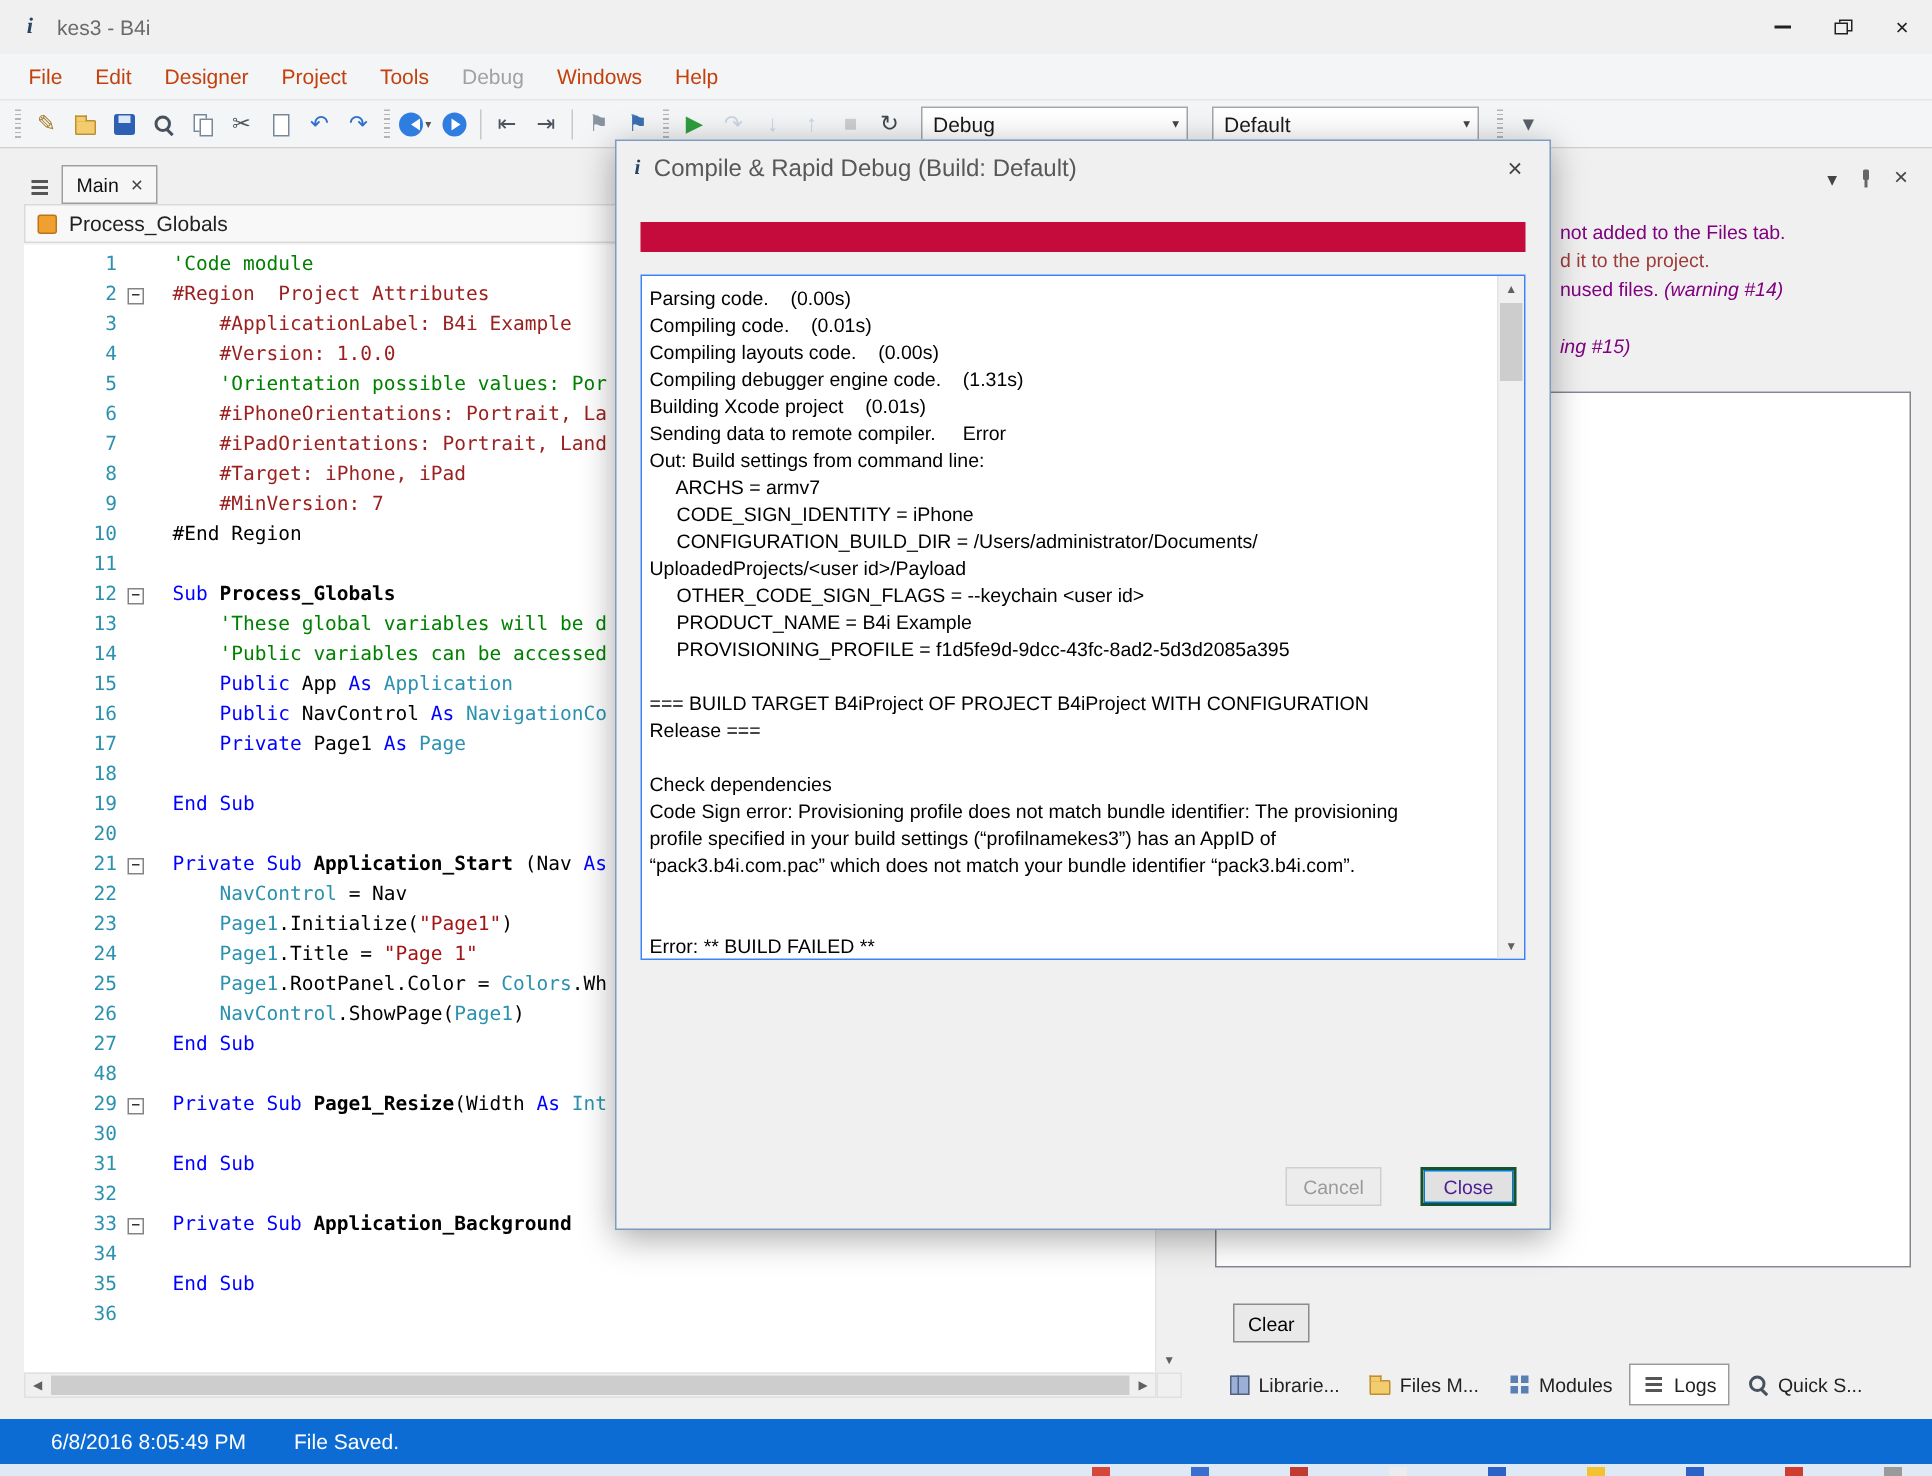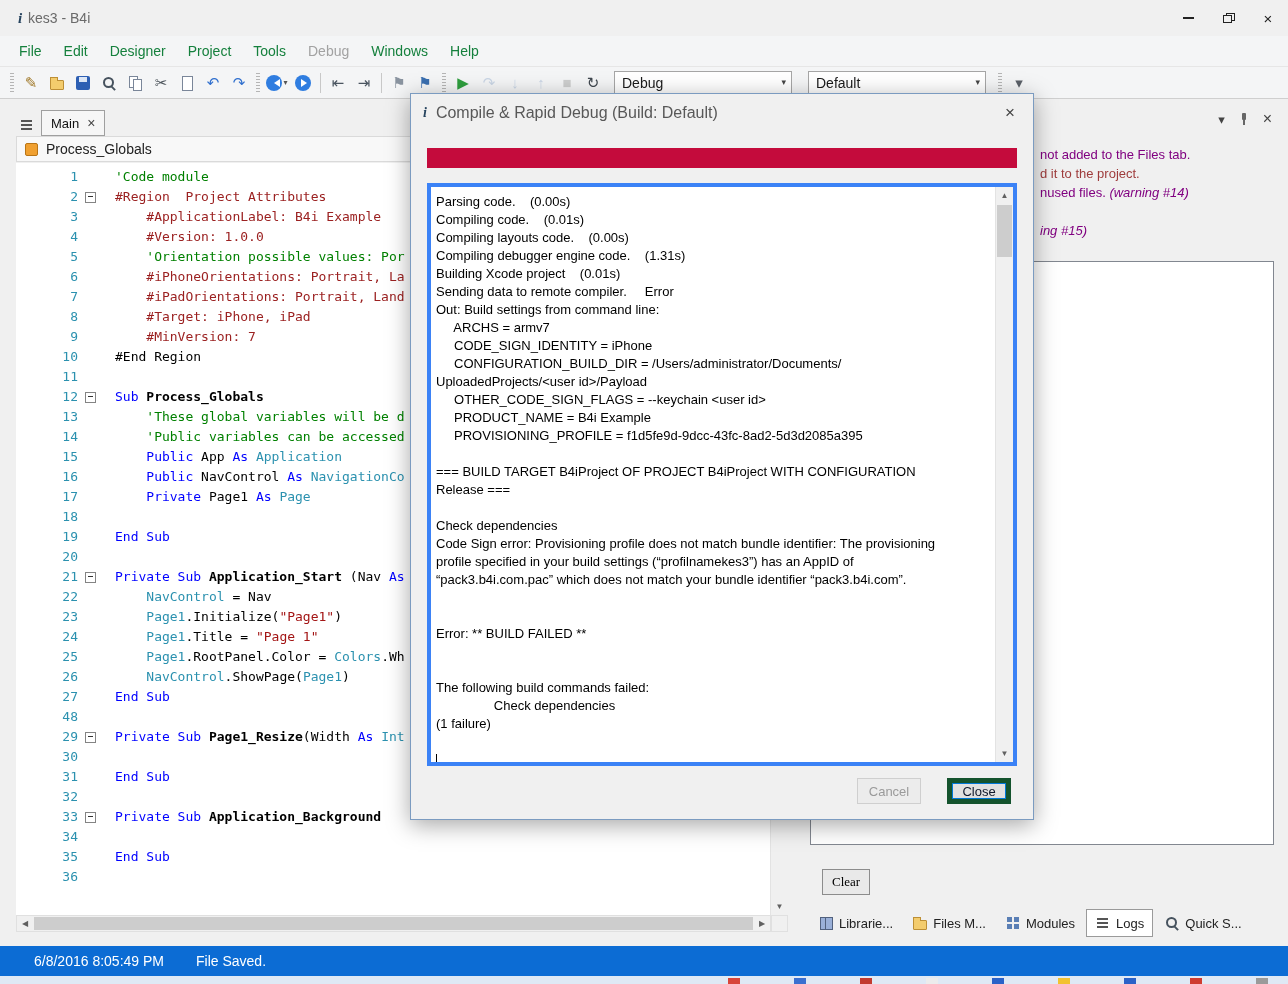--- a/index.html
+++ b/index.html
@@ -1,31 +1,31 @@
 <!DOCTYPE html>
 <html><head>
 <meta charset="utf-8">
 <style>
   html,body{margin:0;padding:0;background:#6d6d6d;font-family:"Liberation Sans",sans-serif;}
   .window{position:relative;width:1288px;height:984px;background:#f0f0f0;overflow:hidden;font-family:"Liberation Sans",sans-serif;color:#1a1a1a;}
 
   
   .titlebar{position:absolute;left:0;top:0;width:100%;height:36px;background:#f0f0f0;display:flex;align-items:center;padding-left:12px;box-sizing:border-box;}
   .app-ico{font:italic bold 15px "Liberation Serif",serif;color:#27445f;width:16px;text-align:center;}
-  .win-title{font-size:14px;color:#6a6a6a;}
+  .win-title{margin-left:10px;font-size:14px;color:#6a6a6a;}
   .win-controls{margin-left:auto;display:flex;height:100%;}
   .wc{width:40px;height:100%;display:flex;align-items:center;justify-content:center;color:#222;font-size:15px;}
   .wc-min{width:11px;height:2px;background:#222;}
   .wc-max{position:relative;width:11px;height:10px;}
   .wc-max::after{content:"";position:absolute;left:3px;top:0;width:7px;height:6px;border:1px solid #222;}
   .wc-max::before{content:"";position:absolute;left:0;bottom:0;width:7px;height:6px;border:1px solid #222;background:#f0f0f0;z-index:1;}
 
   
   .menubar{position:absolute;left:0;top:36px;width:100%;height:30px;display:flex;align-items:center;padding-left:8px;box-sizing:border-box;background:#f4f5f6;}
-  .menu-item{padding:5px 11px;font-size:14px;color:#15803d;}
+  .menu-item{padding:5px 11px;font-size:14px;color:#c2410c;}
   .menu-item.disabled{color:#a2a2a2;}
 
   
   .toolbar{position:absolute;left:0;top:66px;width:100%;height:33px;background:#f4f5f6;border-top:1px solid #e6e6e6;border-bottom:1px solid #cfcfcf;display:flex;align-items:center;padding:0 6px;box-sizing:border-box;}
   .tb-handle{width:4px;height:20px;margin:0 4px;background-image:repeating-linear-gradient(to bottom,#b5b5b5 0 1px,transparent 1px 3px);}
   .tb-sep{width:1px;height:20px;background:#c8c8c8;margin:0 4px;}
   .tb-btn{width:26px;height:24px;display:flex;align-items:center;justify-content:center;flex:none;}
   .tb-btn.disabled{opacity:.5;}
   .tb-glyph{font-size:15px;line-height:1;}
   .tb-dd{font-size:8px;color:#555;margin-left:1px;}
@@ -95,48 +95,48 @@
   .sb-corner{position:absolute;right:8px;top:816px;width:17px;height:17px;background:#f0f0f0;border:1px solid #e0e0e0;box-sizing:border-box;}
 
   
   .rp-toolbar{position:absolute;top:12px;right:16px;display:flex;gap:11px;align-items:center;}
   .rp-ico{font-size:13px;color:#444;line-height:1;}
   .warnings{position:absolute;left:0;right:0;top:40px;height:116px;padding:6px 0 0 244px;font-size:13px;line-height:19px;white-space:pre;}
   .w-w{color:#800080;}
   .w-e{color:#9e3b3b;}
   .w-wi{color:#800080;font-style:italic;}
   .log-box{position:absolute;left:14px;right:14px;top:162px;height:584px;background:#fff;border:1px solid #828790;box-sizing:border-box;}
-  .clear-btn{position:absolute;left:26px;top:770px;height:26px;padding:0 9px;background:#e9e9e9;border:1px solid #8c8c8c;font-size:13px;font-family:Liberation Serif, serif;}
+  .clear-btn{position:absolute;left:26px;top:770px;height:26px;padding:0 9px;background:#e9e9e9;border:1px solid #8c8c8c;font-size:13px;font-family:Liberation Sans, sans-serif;}
   .rp-tabs{position:absolute;left:14px;top:809px;height:30px;display:flex;align-items:center;gap:3px;}
   .rp-tab{display:flex;align-items:center;gap:5px;padding:5px 8px;font-size:13px;color:#222;}
   .rp-tab.active{background:#fff;border:1px solid #9a9a9a;}
 
   
   .statusbar{position:absolute;left:0;top:946px;width:100%;height:30px;background:#0c6cd4;color:#fff;display:flex;align-items:center;padding-left:34px;box-sizing:border-box;font-size:14px;gap:32px;}
   .taskbar{position:absolute;left:0;top:976px;width:100%;height:8px;background:#dfe9f5;display:flex;align-items:flex-end;padding-left:728px;box-sizing:border-box;gap:54px;overflow:hidden;}
   .tk-app{width:12px;height:6px;flex:none;}
 
   
   .dialog{position:absolute;left:410px;top:93px;width:624px;height:727px;background:#f0f0f0;border:1px solid #7b9bc0;box-shadow:0 5px 22px rgba(0,0,0,.35);box-sizing:border-box;z-index:10;}
   .dlg-title{height:38px;display:flex;align-items:center;padding:0 12px;gap:9px;}
   .dlg-ico{font:italic bold 14px "Liberation Serif",serif;color:#27445f;}
   .dlg-title-text{font-size:16px;color:#585858;}
   .dlg-close{margin-left:auto;font-size:17px;color:#444;padding:0 6px;}
   .progress{margin:16px 16px 0 16px;height:20px;background:#c40b3c;}
-  .dlg-log{position:relative;margin:15px 16px 0 16px;height:583px;background:#fff;border:4px solid #3b82f6;box-sizing:border-box;overflow:hidden;}
+  .dlg-log{position:relative;margin:15px 16px 0 16px;height:457px;background:#fff;border:1px solid #3b82f6;box-sizing:border-box;overflow:hidden;}
   .dlg-log-lines{padding:6px 0 0 5px;margin-right:18px;}
   .log-line{font-size:13px;line-height:18px;white-space:pre;color:#000;}
   .caret{display:inline-block;width:1px;height:14px;background:#000;vertical-align:middle;}
   .dlg-scroll{position:absolute;top:0;right:0;bottom:0;width:17px;background:#f0f0f0;border-left:1px solid #e3e3e3;}
   .dlg-scroll .sb-arrow{position:absolute;left:0;width:17px;height:17px;display:flex;align-items:center;justify-content:center;font-size:8px;color:#606060;}
   .dlg-scroll .sb-thumb{position:absolute;left:1px;right:1px;top:18px;height:52px;background:#cdcdcd;}
   .dlg-buttons{position:absolute;right:22px;bottom:15px;display:flex;gap:26px;}
   .btn{min-width:64px;height:26px;font-size:13px;font-family:"Liberation Sans",sans-serif;}
   .btn.disabled{background:#ececec;border:1px solid #cfcfcf;color:#9a9a9a;margin-left:40px;}
-  .btn.default{background:#e1e1e1;border:5px solid #14532d;box-shadow:inset 0 0 0 1px #0078d7;color:#0f172a;}
+  .btn.default{background:#e1e1e1;border:2px solid #14532d;box-shadow:inset 0 0 0 1px #0078d7;color:#4c1d95;}
 </style>
 </head>
 <body>
 
 <div class="window">
 
   <div class="titlebar">
     <span class="app-ico">i</span>
     <span class="win-title">kes3 - B4i</span>
     <div class="win-controls">

